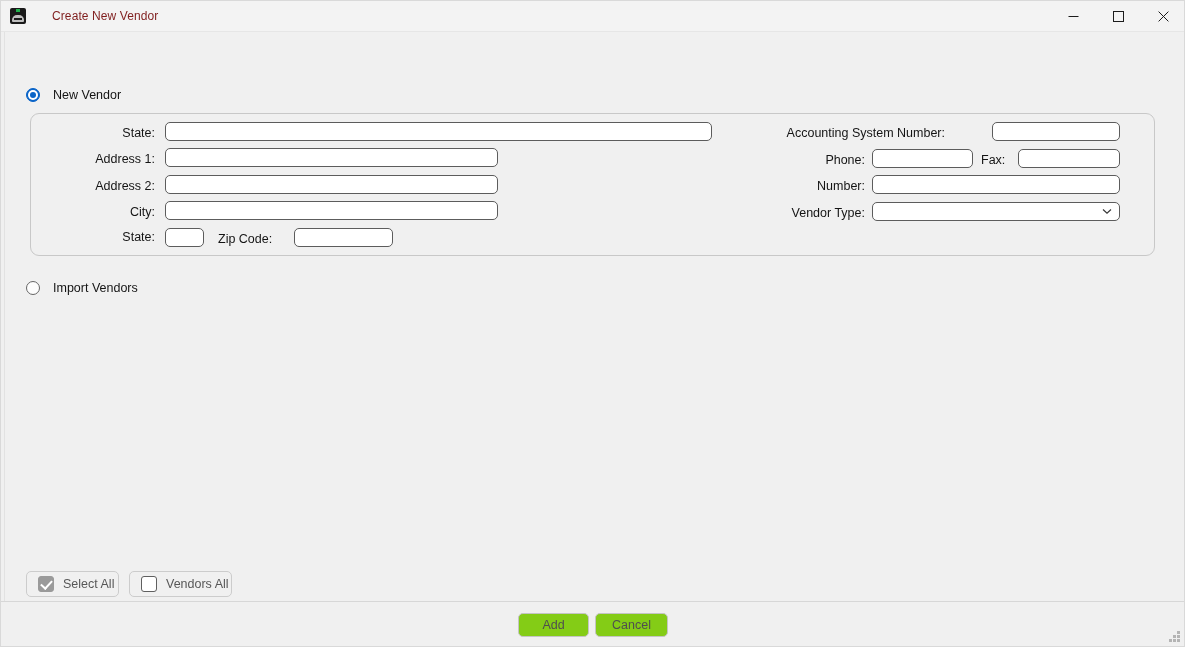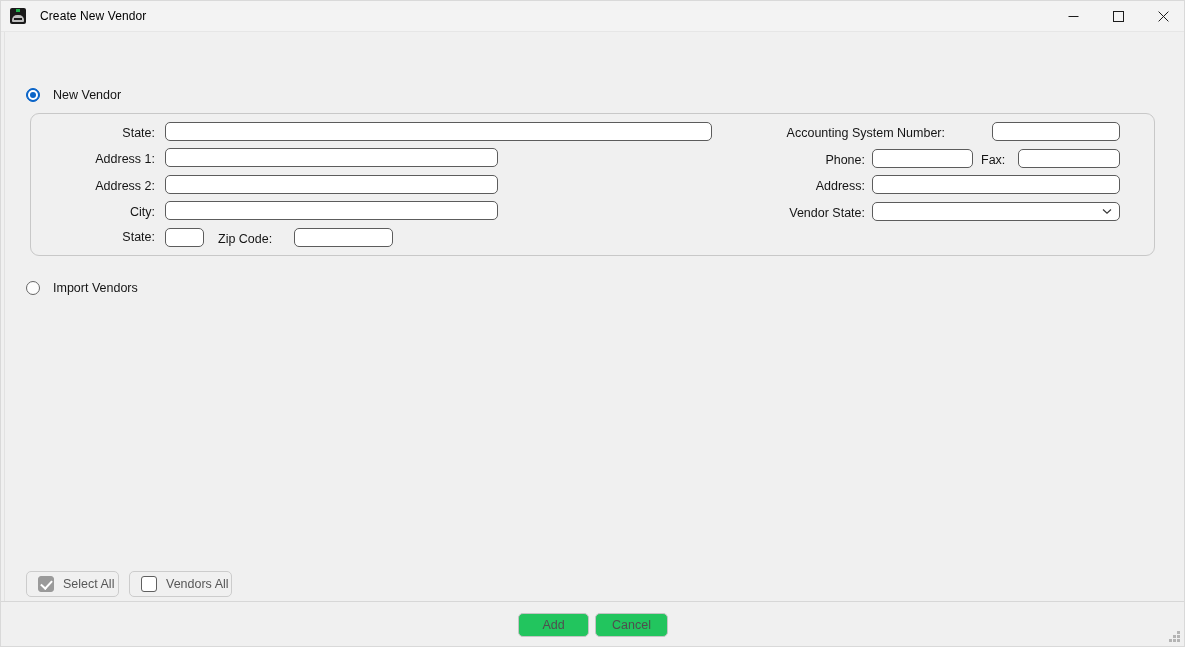--- a/index.html
+++ b/index.html
@@ -52,23 +52,23 @@
     border-radius: 5px 5px 1px 1px;
   }
   .app-icon .body::after {
     content: "";
     position: absolute;
     left: 2px; top: 3px;
     width: 8px; height: 2px;
     background: #1a1a1a;
   }
   .title-text {
-    margin-left: 14px;
+    margin-left: 26px;
     font-size: 12px;
-    color: #000000;
+    color: #7f1d1d;
     letter-spacing: .1px;
     white-space: nowrap;
   }
   .winbtns {
     position: absolute;
     right: 0; top: 0;
     height: 31px;
     display: flex;
   }
   .winbtn {
@@ -230,21 +230,21 @@
     background: #d7d7d7;
   }
   .footer {
     position: absolute;
     left: 0; top: 601px;
     width: 1185px; height: 46px;
     background: #f0f0f0;
   }
   .btn {
     position: absolute;
-    background: #22c55e;
+    background: #84cc16;
     border: 1px solid #c4c4c4;
     border-radius: 5px;
     font-family: "Liberation Sans", sans-serif;
     font-size: 12.5px;
     color: #4f4f4f;
     display: flex;
     align-items: center;
     justify-content: center;
     cursor: default;
   }
@@ -323,24 +323,24 @@
 
     <div class="lbl" style="left:690px; top:12px; width:224px;">Accounting System Number:</div>
     <input class="tbox" style="left: 961px; top: 8px; width: 128px; height: 19px;" placeholder="">
 
     <div class="lbl" style="left:690px; top:39px; width:144px;">Phone:</div>
     <input class="tbox" style="left: 841px; top: 35px; width: 101px; height: 19px;" placeholder="">
 
     <div class="lbl left" style="left:950px; top:39px; width:40px;">Fax:</div>
     <input class="tbox" style="left: 987px; top: 35px; width: 102px; height: 19px;" placeholder="">
 
-    <div class="lbl" style="left:690px; top:65px; width:144px;">Address:</div>
+    <div class="lbl" style="left:690px; top:65px; width:144px;">Number:</div>
     <input class="tbox" style="left: 841px; top: 61px; width: 248px; height: 19px;" placeholder="">
 
-    <div class="lbl" style="left:690px; top:92px; width:144px;">Vendor State:</div>
+    <div class="lbl" style="left:690px; top:92px; width:144px;">Vendor Type:</div>
     <div class="combo" style="left:841px; top:88px; width:248px; height:19px;">
       <span class="arrow">
         <svg width="10" height="7" viewBox="0 0 10 7">
             <polyline points="1,1.5 5,5.2 9,1.5" fill="none" stroke="#333" stroke-width="1.1"></polyline>
           </svg>
       </span>
     </div>
   </div>
 
   <div class="radio-row" style="left:25px; top:280px;text-align:center;">

